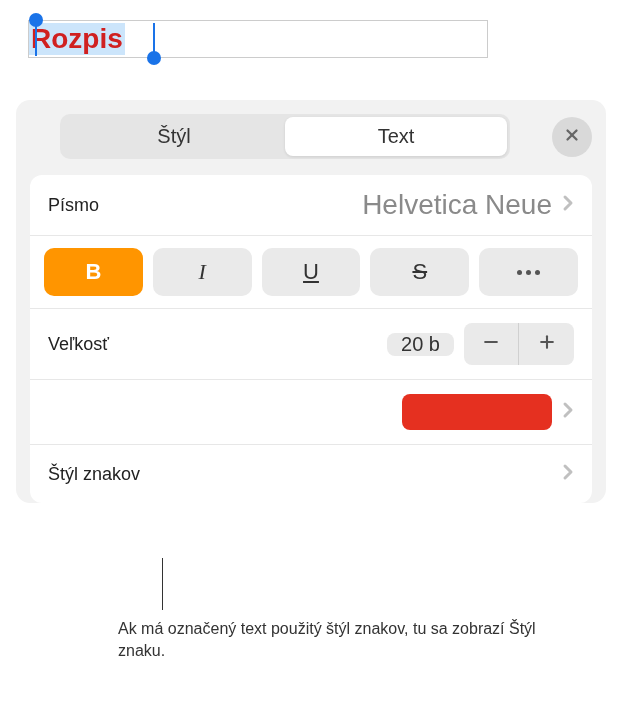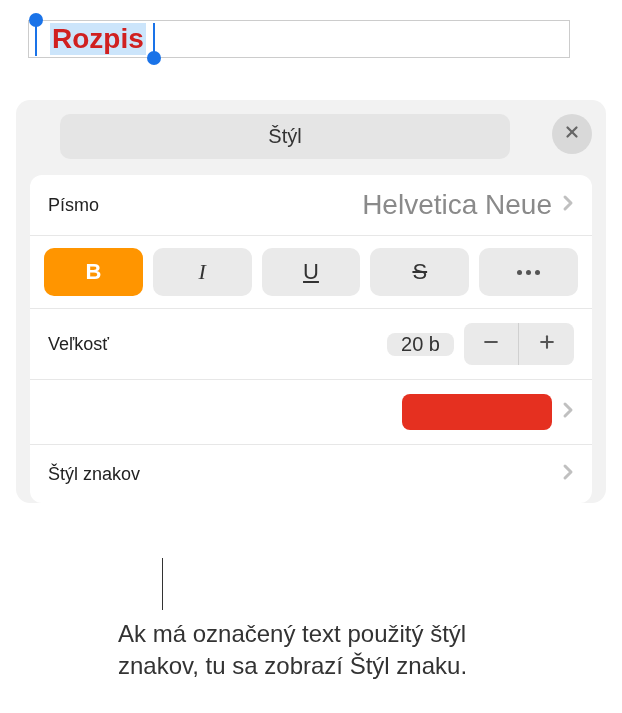--- a/index.html
+++ b/index.html
@@ -8,24 +8,24 @@
       background: #fff;
       width: 622px;
       height: 713px;
       position: relative;
     }
     .editor-area {
       padding: 20px 28px;
     }
     .text-frame {
       border: 1px solid #ccc;
-      padding: 2px 6px 2px 21px;
+      padding: 2px 6px 2px 0;
       position: relative;
       display: inline-block;
-      width: 542px;
+      width: 460px;
       background: #fff;
     }
     .selected-text {
       background: #cce5fb;
       color: #d02020;
       font-weight: 700;
       font-size: 28px;
       font-family: "Helvetica Neue", Arial, sans-serif;
       padding: 0 2px;
       display: inline-block;
@@ -49,21 +49,21 @@
 
     .panel {
       margin: 22px 16px 0 16px;
       background: #f2f2f2;
       border-radius: 14px;
       padding: 14px 14px 0 14px;
       position: relative;
     }
     .tabbar-row {
       display: flex;
-      align-items: flex-start;
+      align-items: center;
       gap: 14px;
       margin-bottom: 16px;
     }
     .tabbar {
       display: flex;
       background: #e5e5e5;
       border-radius: 10px;
       padding: 3px;
       flex: 1;
       max-width: 450px;
@@ -198,21 +198,21 @@
       top: 558px;
       width: 1px;
       height: 52px;
       background: #333;
     }
     .callout-text {
       position: absolute;
       left: 118px;
       top: 618px;
       width: 430px;
-      font-size: 24px;
+      font-size: 16px;
       color: #333;
       line-height: 1.35;
     }
   </style>
 </head>
 <body>
 
 <div class="editor-area">
   <div class="text-frame">
     <span class="selbar start"></span>
@@ -220,20 +220,21 @@
     <span class="selected-text">Rozpis</span>
     <span class="selbar end"></span>
     <span class="selhandle end"></span>
   </div>
 </div>
 
 <div class="panel">
   <div class="tabbar-row">
     <div class="tabbar">
       <div class="tab">Štýl</div>
+      <div class="tab active">Text</div>
     </div>
     <div class="close-btn">
       <span>
         <svg viewBox="0 0 24 24" fill="none" stroke="#666" stroke-width="3" stroke-linecap="round">
           <line x1="6" y1="6" x2="18" y2="18"></line>
             <line x1="18" y1="6" x2="6" y2="18"></line>
         </svg>
       </span>
     </div>
   </div>

